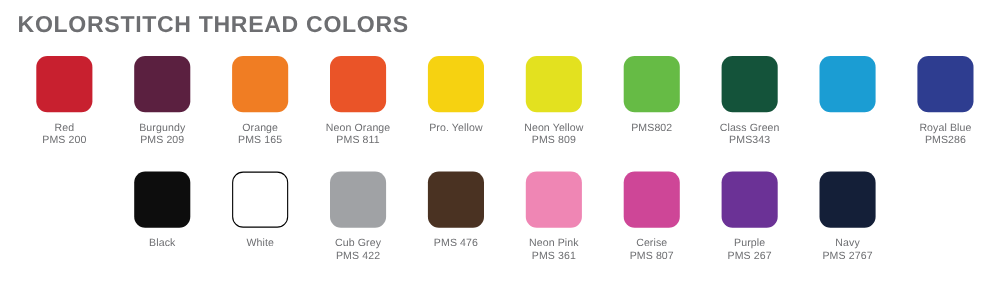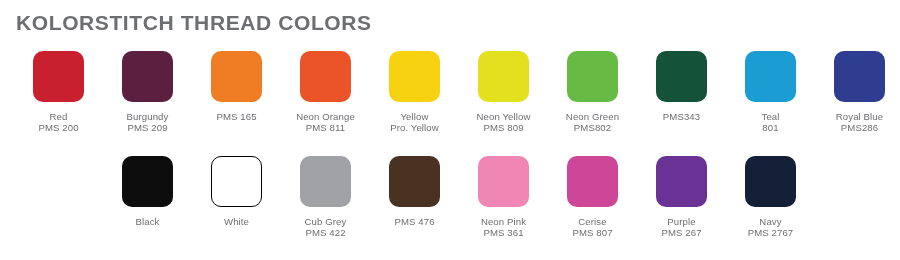--- a/index.html
+++ b/index.html
@@ -99,63 +99,59 @@
         <div class="swatch-cell" style="left: 103px;">
           <div class="swatch-chip" style="background: rgb(91, 32, 64); width: 51px; height: 51px; border-radius: 10px;"></div>
           <div class="swatch-label" style="color: rgb(109, 110, 113);">
             <span class="l1">Burgundy</span>
             <span class="l2">PMS 209</span>
           </div>
         </div>
         <div class="swatch-cell" style="left: 192px;">
           <div class="swatch-chip" style="background: rgb(240, 125, 35); width: 51px; height: 51px; border-radius: 10px;"></div>
           <div class="swatch-label" style="color: rgb(109, 110, 113);">
+            <span class="l1">Orange</span>
             <span class="l2">PMS 165</span>
           </div>
         </div>
         <div class="swatch-cell" style="left: 281px;">
           <div class="swatch-chip" style="background: rgb(234, 84, 40); width: 51px; height: 51px; border-radius: 10px;"></div>
           <div class="swatch-label" style="color: rgb(109, 110, 113);">
             <span class="l1">Neon Orange</span>
             <span class="l2">PMS 811</span>
           </div>
         </div>
         <div class="swatch-cell" style="left: 370px;">
           <div class="swatch-chip" style="background: rgb(246, 210, 17); width: 51px; height: 51px; border-radius: 10px;"></div>
           <div class="swatch-label" style="color: rgb(109, 110, 113);">
-            <span class="l1">Yellow</span>
             <span class="l2">Pro. Yellow</span>
           </div>
         </div>
         <div class="swatch-cell" style="left: 459px;">
           <div class="swatch-chip" style="background: rgb(227, 225, 31); width: 51px; height: 51px; border-radius: 10px;"></div>
           <div class="swatch-label" style="color: rgb(109, 110, 113);">
             <span class="l1">Neon Yellow</span>
             <span class="l2">PMS 809</span>
           </div>
         </div>
         <div class="swatch-cell" style="left: 548px;">
           <div class="swatch-chip" style="background: rgb(102, 187, 69); width: 51px; height: 51px; border-radius: 10px;"></div>
           <div class="swatch-label" style="color: rgb(109, 110, 113);">
-            <span class="l1">Neon Green</span>
             <span class="l2">PMS802</span>
           </div>
         </div>
         <div class="swatch-cell" style="left: 637px;">
           <div class="swatch-chip" style="background: rgb(20, 83, 58); width: 51px; height: 51px; border-radius: 10px;"></div>
           <div class="swatch-label" style="color: rgb(109, 110, 113);">
+            <span class="l1">Class Green</span>
             <span class="l2">PMS343</span>
           </div>
         </div>
         <div class="swatch-cell" style="left: 726px;">
           <div class="swatch-chip" style="background: rgb(27, 157, 211); width: 51px; height: 51px; border-radius: 10px;"></div>
-          <div class="swatch-label" style="color: rgb(109, 110, 113);">
-            <span class="l1">Teal</span>
-            <span class="l2">801</span>
-          </div>
         </div>
         <div class="swatch-cell" style="left: 815px;">
           <div class="swatch-chip" style="background: rgb(46, 61, 144); width: 51px; height: 51px; border-radius: 10px;"></div>
           <div class="swatch-label" style="color: rgb(109, 110, 113);">
             <span class="l1">Royal Blue</span>
             <span class="l2">PMS286</span>
           </div>
         </div>
       </div>
     <div class="swatch-row">

